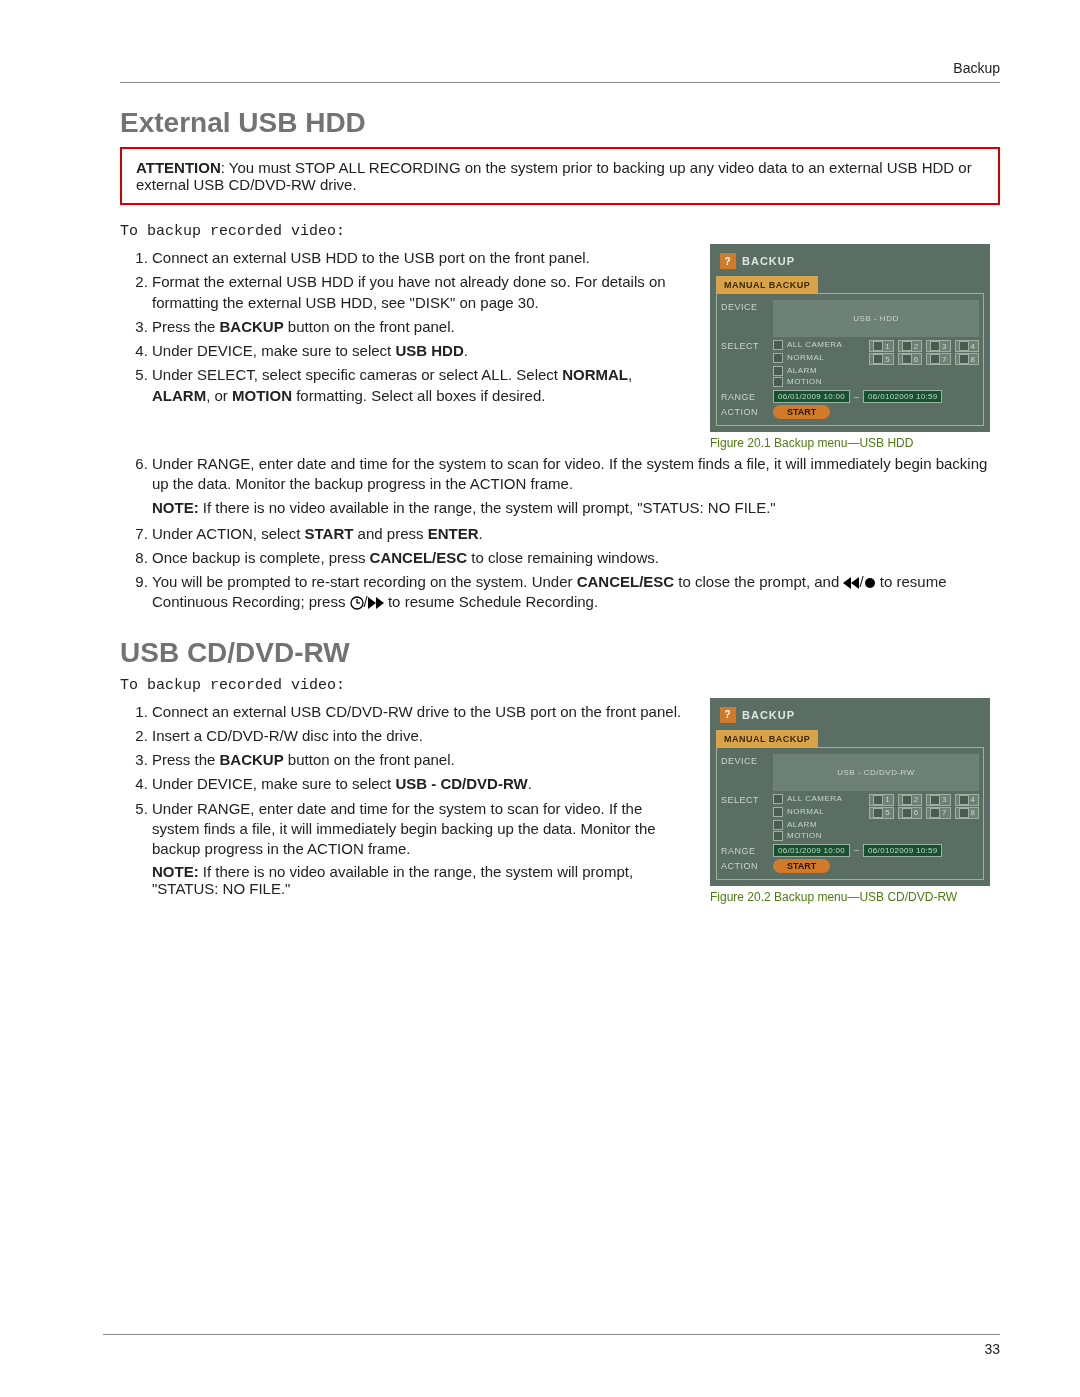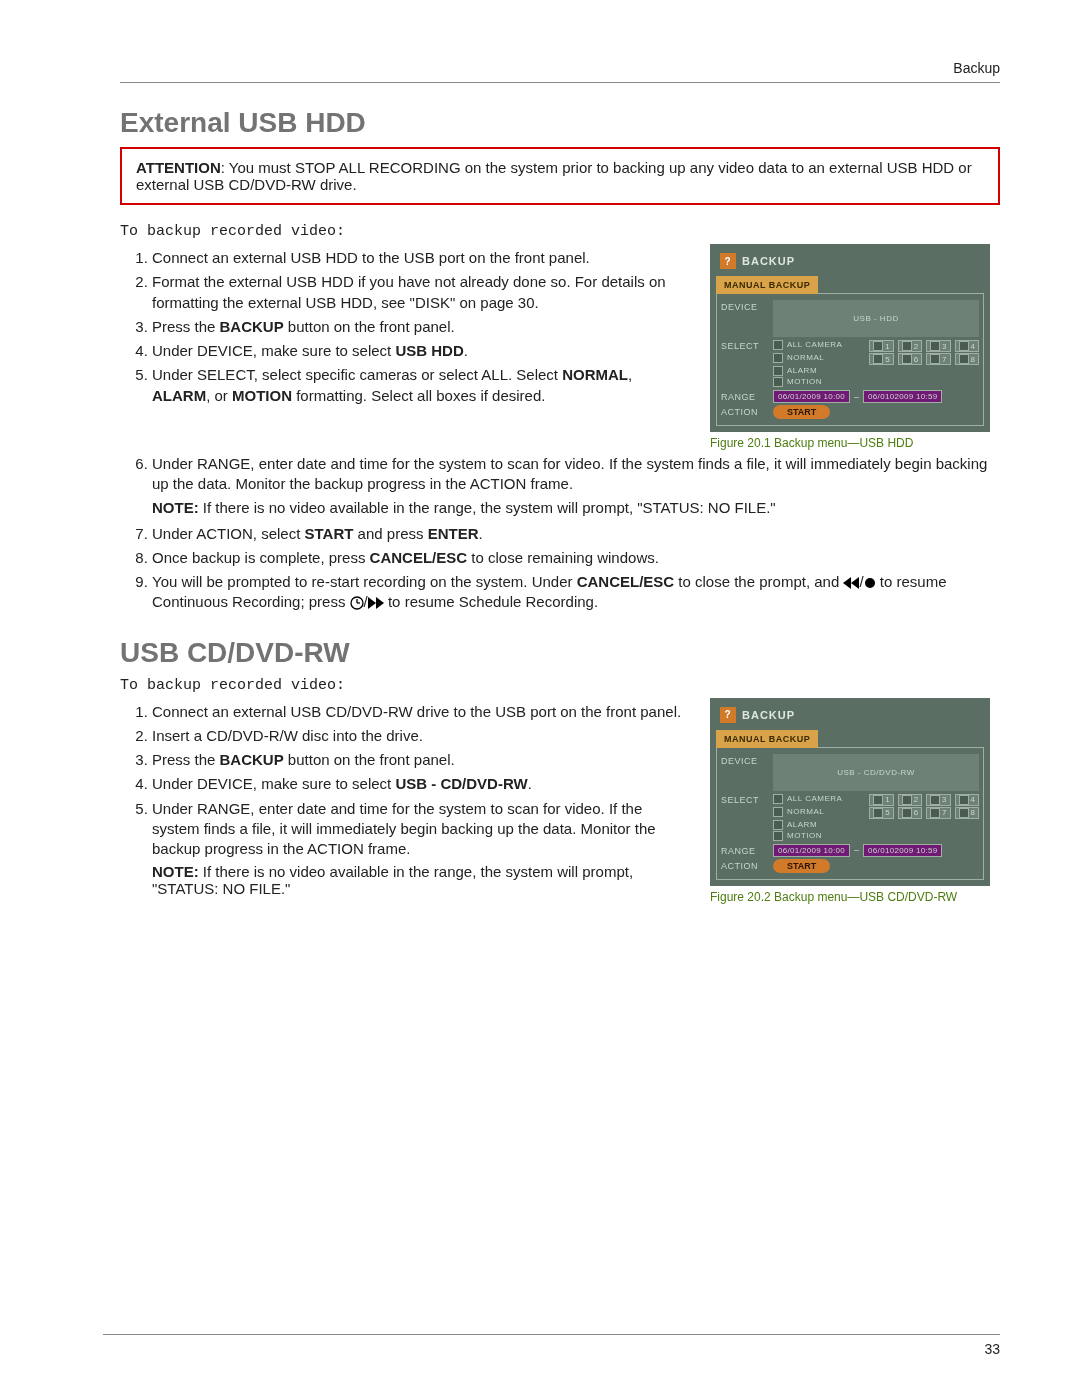--- a/index.html
+++ b/index.html
@@ -159,21 +159,21 @@
     font-size: 8px;
     background: #6e8177;
   }
   .bm-range {
     display: flex;
     gap: 4px;
     align-items: center;
   }
   .bm-range-box {
     border: 1px solid #9fb0a3;
-    background: #701a75;
+    background: #14532d;
     padding: 1px 4px;
     font-size: 8px;
     letter-spacing: 0.3px;
     white-space: nowrap;
   }
   .bm-dash { font-size: 9px; }
   .bm-start {
     display: inline-block;
     background: #d07a2a;
     color: #2a1500;

